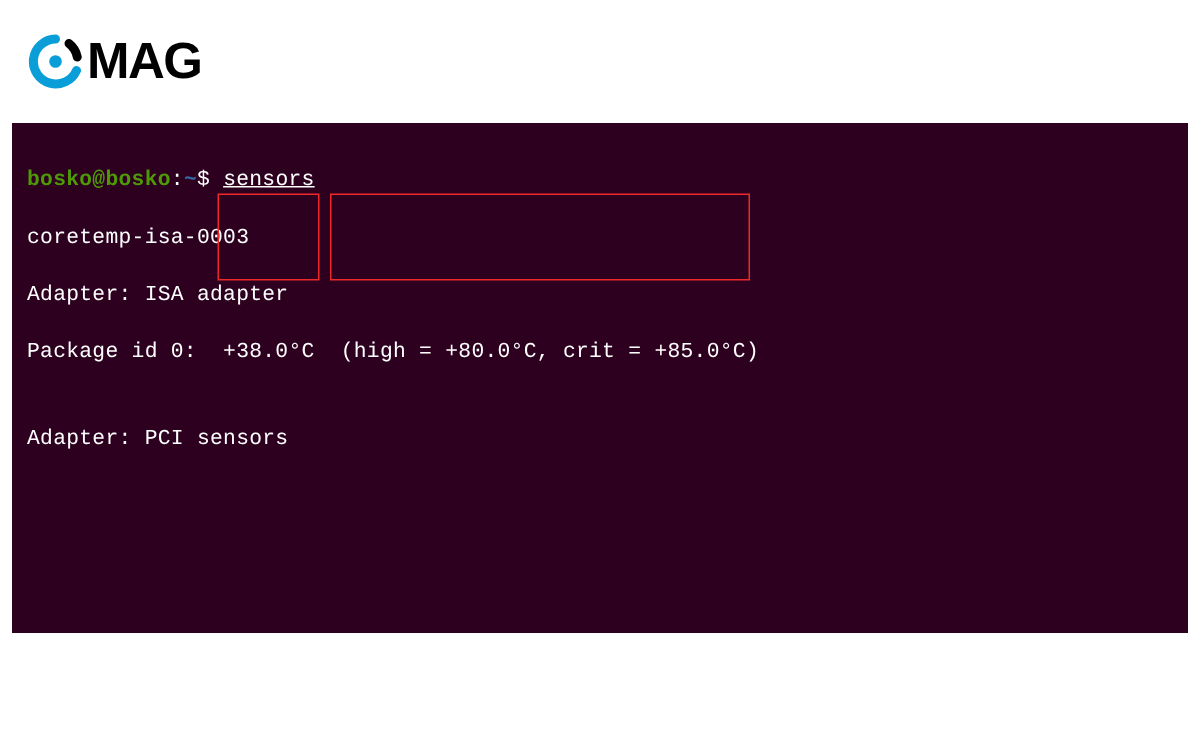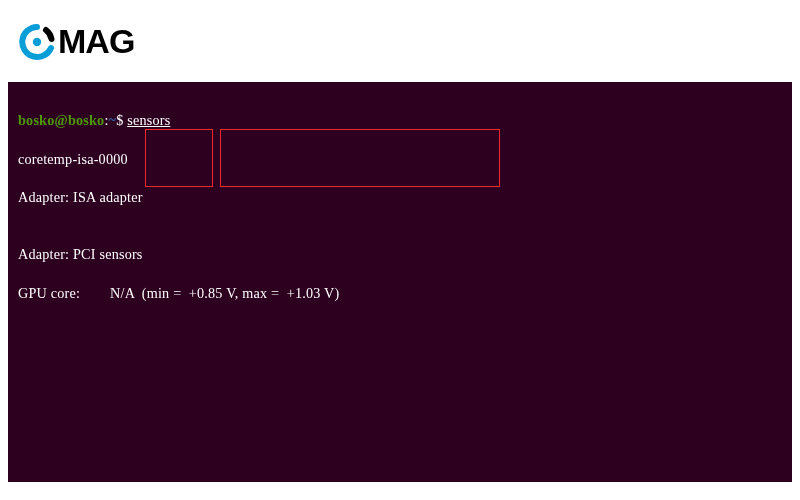--- a/index.html
+++ b/index.html
@@ -13,35 +13,35 @@
   }
   .header {
     height: 82px;
     display: flex;
     align-items: center;
     padding-left: 18px;
     background: #ffffff;
   }
   .logo {
     display: flex;
-    align-items: flex-end;
+    align-items: center;
     gap: 2px;
   }
   .logo-text {
     font-weight: 900;
     font-size: 34px;
     letter-spacing: -1px;
     color: #000000;
   }
   .terminal {
     background: #2c001e;
     margin: 0 8px 10px 8px;
-    height: 400px;
+    height: 340px;
     color: #ffffff;
-    font-family: Liberation Serif, serif;
+    font-family: Liberation Mono, monospace;
     font-size: 14.2px;
     line-height: 1.35;
     padding: 10px 10px;
     box-sizing: border-box;
     white-space: pre;
     letter-spacing: 0.2px;
     position: relative;
   }
   .prompt-user { color: #4e9a06; font-weight: bold; }
   .prompt-host { color: #4e9a06; font-weight: bold; }
@@ -65,25 +65,25 @@
       <path d="M 19 4 A 15 15 0 1 0 33 25" fill="none" stroke="#0a9ed9" stroke-width="6" stroke-linecap="round"></path>
       <path d="M 28 7 A 15 15 0 0 1 33.5 16" fill="none" stroke="#000000" stroke-width="6" stroke-linecap="round"></path>
       <circle cx="19" cy="19" r="4.2" fill="#0a9ed9"></circle>
     </svg>
     <span class="logo-text">MAG</span>
   </div>
 </div>
 
 <div class="terminal">
 <span class="line"><span class="prompt-user">bosko</span><span class="prompt-user">@</span><span class="prompt-host">bosko</span><span class="prompt-colon">:</span><span class="prompt-path">~</span><span class="prompt-dollar">$</span> <span class="cmd">sensors</span></span>
-<span class="line">coretemp-isa-0000</span>
+<span class="line">coretemp-isa-0003</span>
 <span class="line">Adapter: ISA adapter</span>
+<span class="line">Package id 0:  +38.0°C  (high = +80.0°C, crit = +85.0°C)</span>
 <span class="line"></span>
 <span class="line">Adapter: PCI sensors</span>
-<span class="line">GPU core:        N/A  (min =  +0.85 V, max =  +1.03 V)</span>
 
 
 <span class="line"></span>
 
 
 
 
 
   <div class="hl-box" id="hl1" style="top: 47px; left: 137px; width: 66px; height: 56px;"></div>
   <div class="hl-box" id="hl2" style="top: 47px; left: 212px; width: 278px; height: 56px;"></div>

